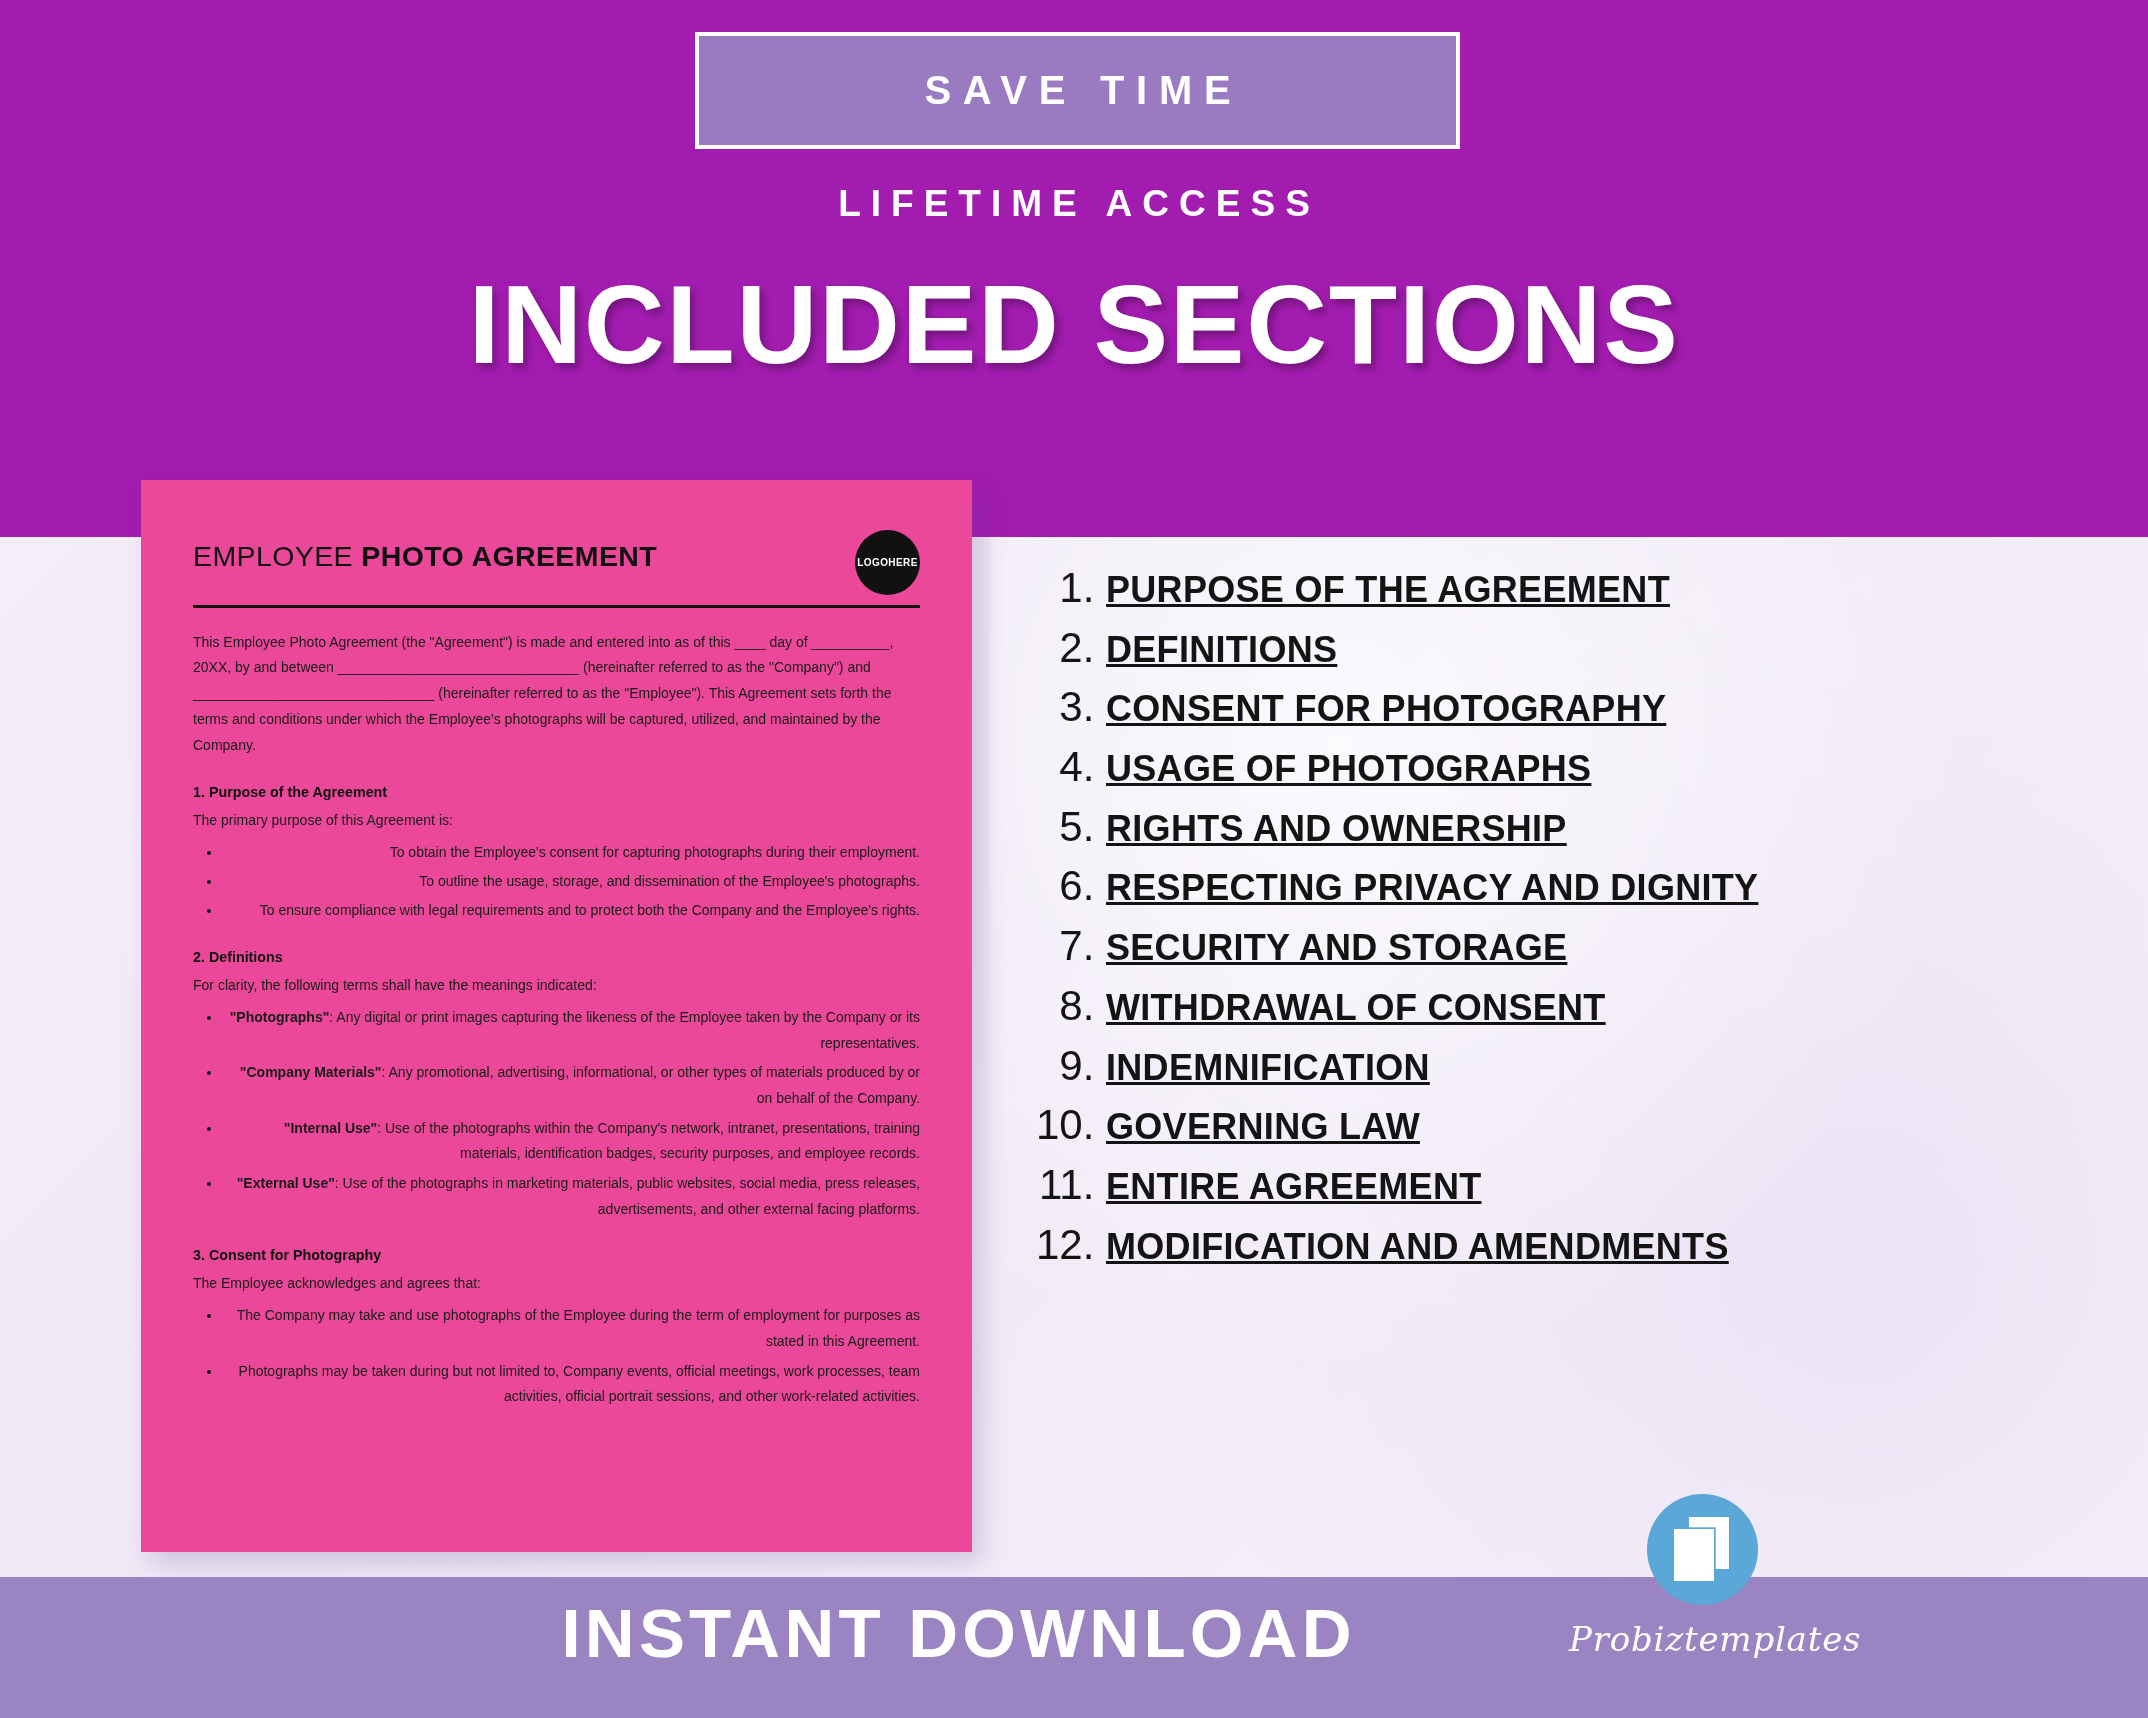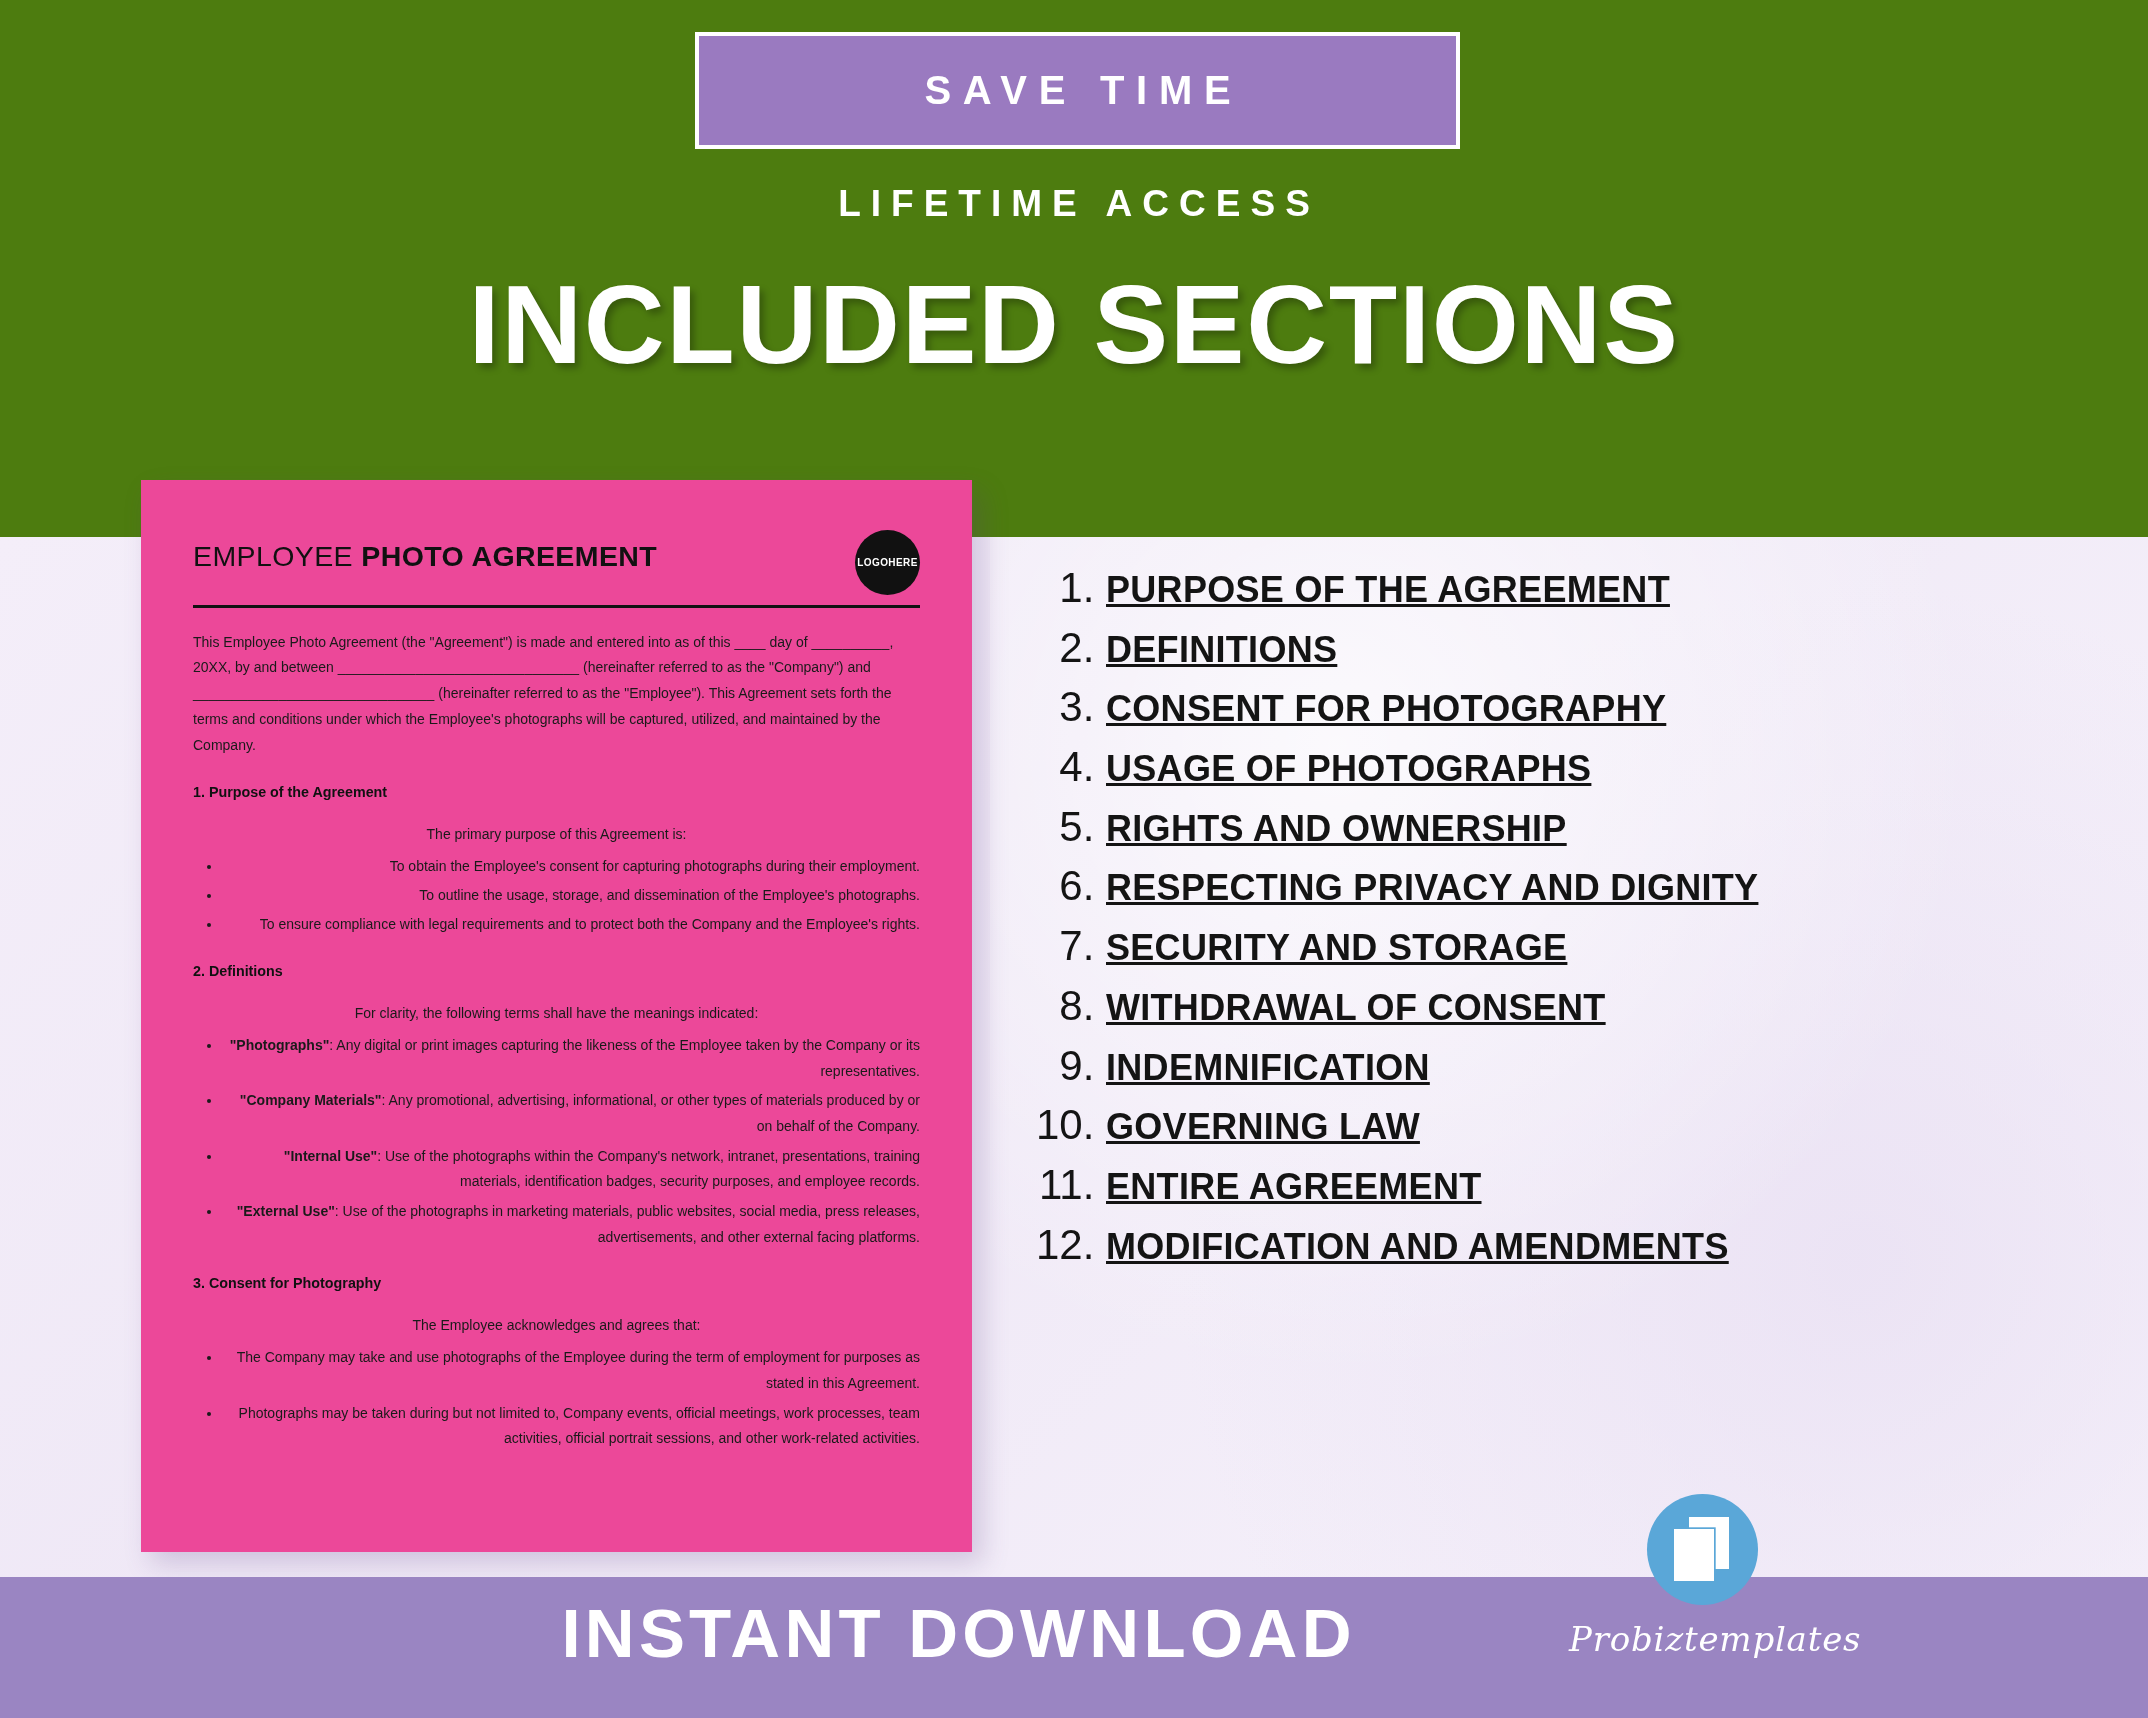--- a/index.html
+++ b/index.html
@@ -17,21 +17,21 @@
     height: 1718px;
     background: #f6f1fa;
   }
 
   
   .top-band {
     position: absolute;
     left: 0; top: 0;
     width: 2148px;
     height: 537px;
-    background: #4d7c0f;
+    background: #a21caf;
   }
 
   .save-time-box {
     position: absolute;
     left: 695px;
     top: 32px;
     width: 765px;
     height: 117px;
     background: #9a7ac0;
     border: 4.2px solid #ffffff;
@@ -152,25 +152,24 @@
     color: #1a1a1a;
     text-align: left;
   }
   .doc-h {
     margin-top: 25px;
     font-size: 14.3px;
     font-weight: bold;
     color: #111111;
   }
   .doc-sub {
-    margin-top: 22px;
+    margin-top: 8px;
     font-size: 14px;
     line-height: 1.8;
     color: #1a1a1a;
-    text-align: center;
   }
   .doc-list {
     margin-top: 6.7px;
     padding-left: 28.5px;
     text-align: right;
   }
   .doc-list li {
     font-size: 14px;
     line-height: 1.85;
     color: #1a1a1a;

